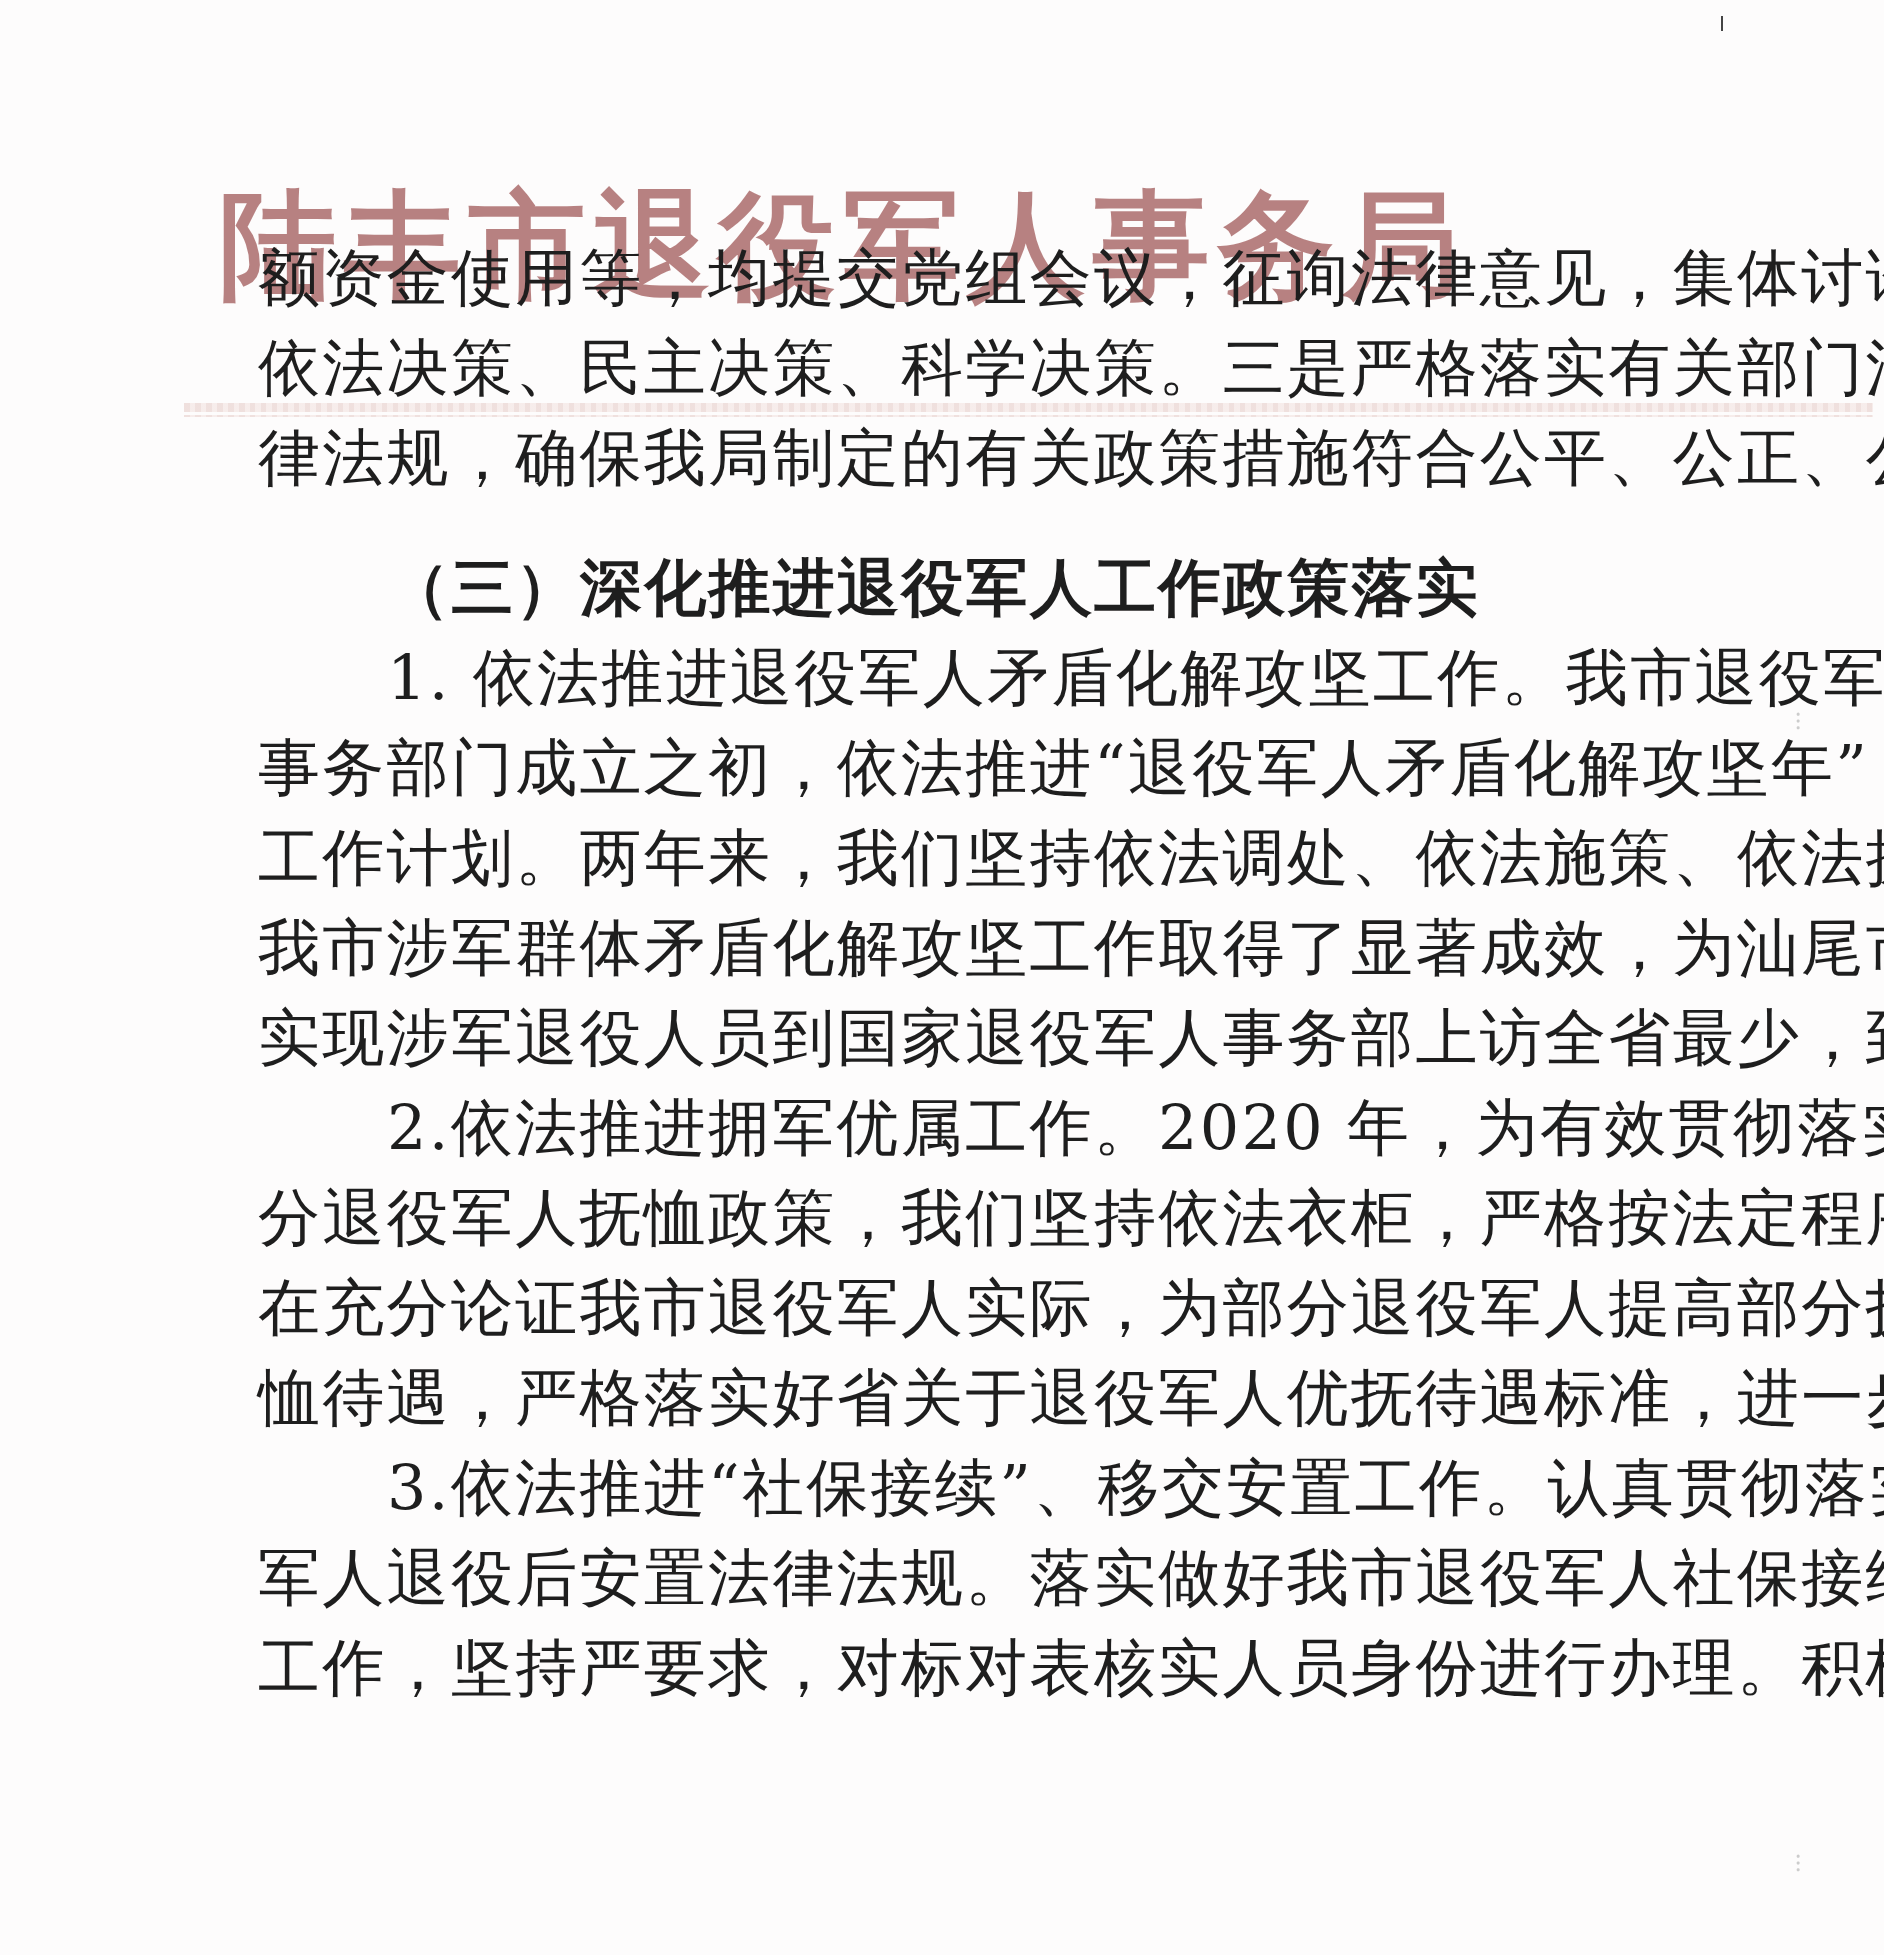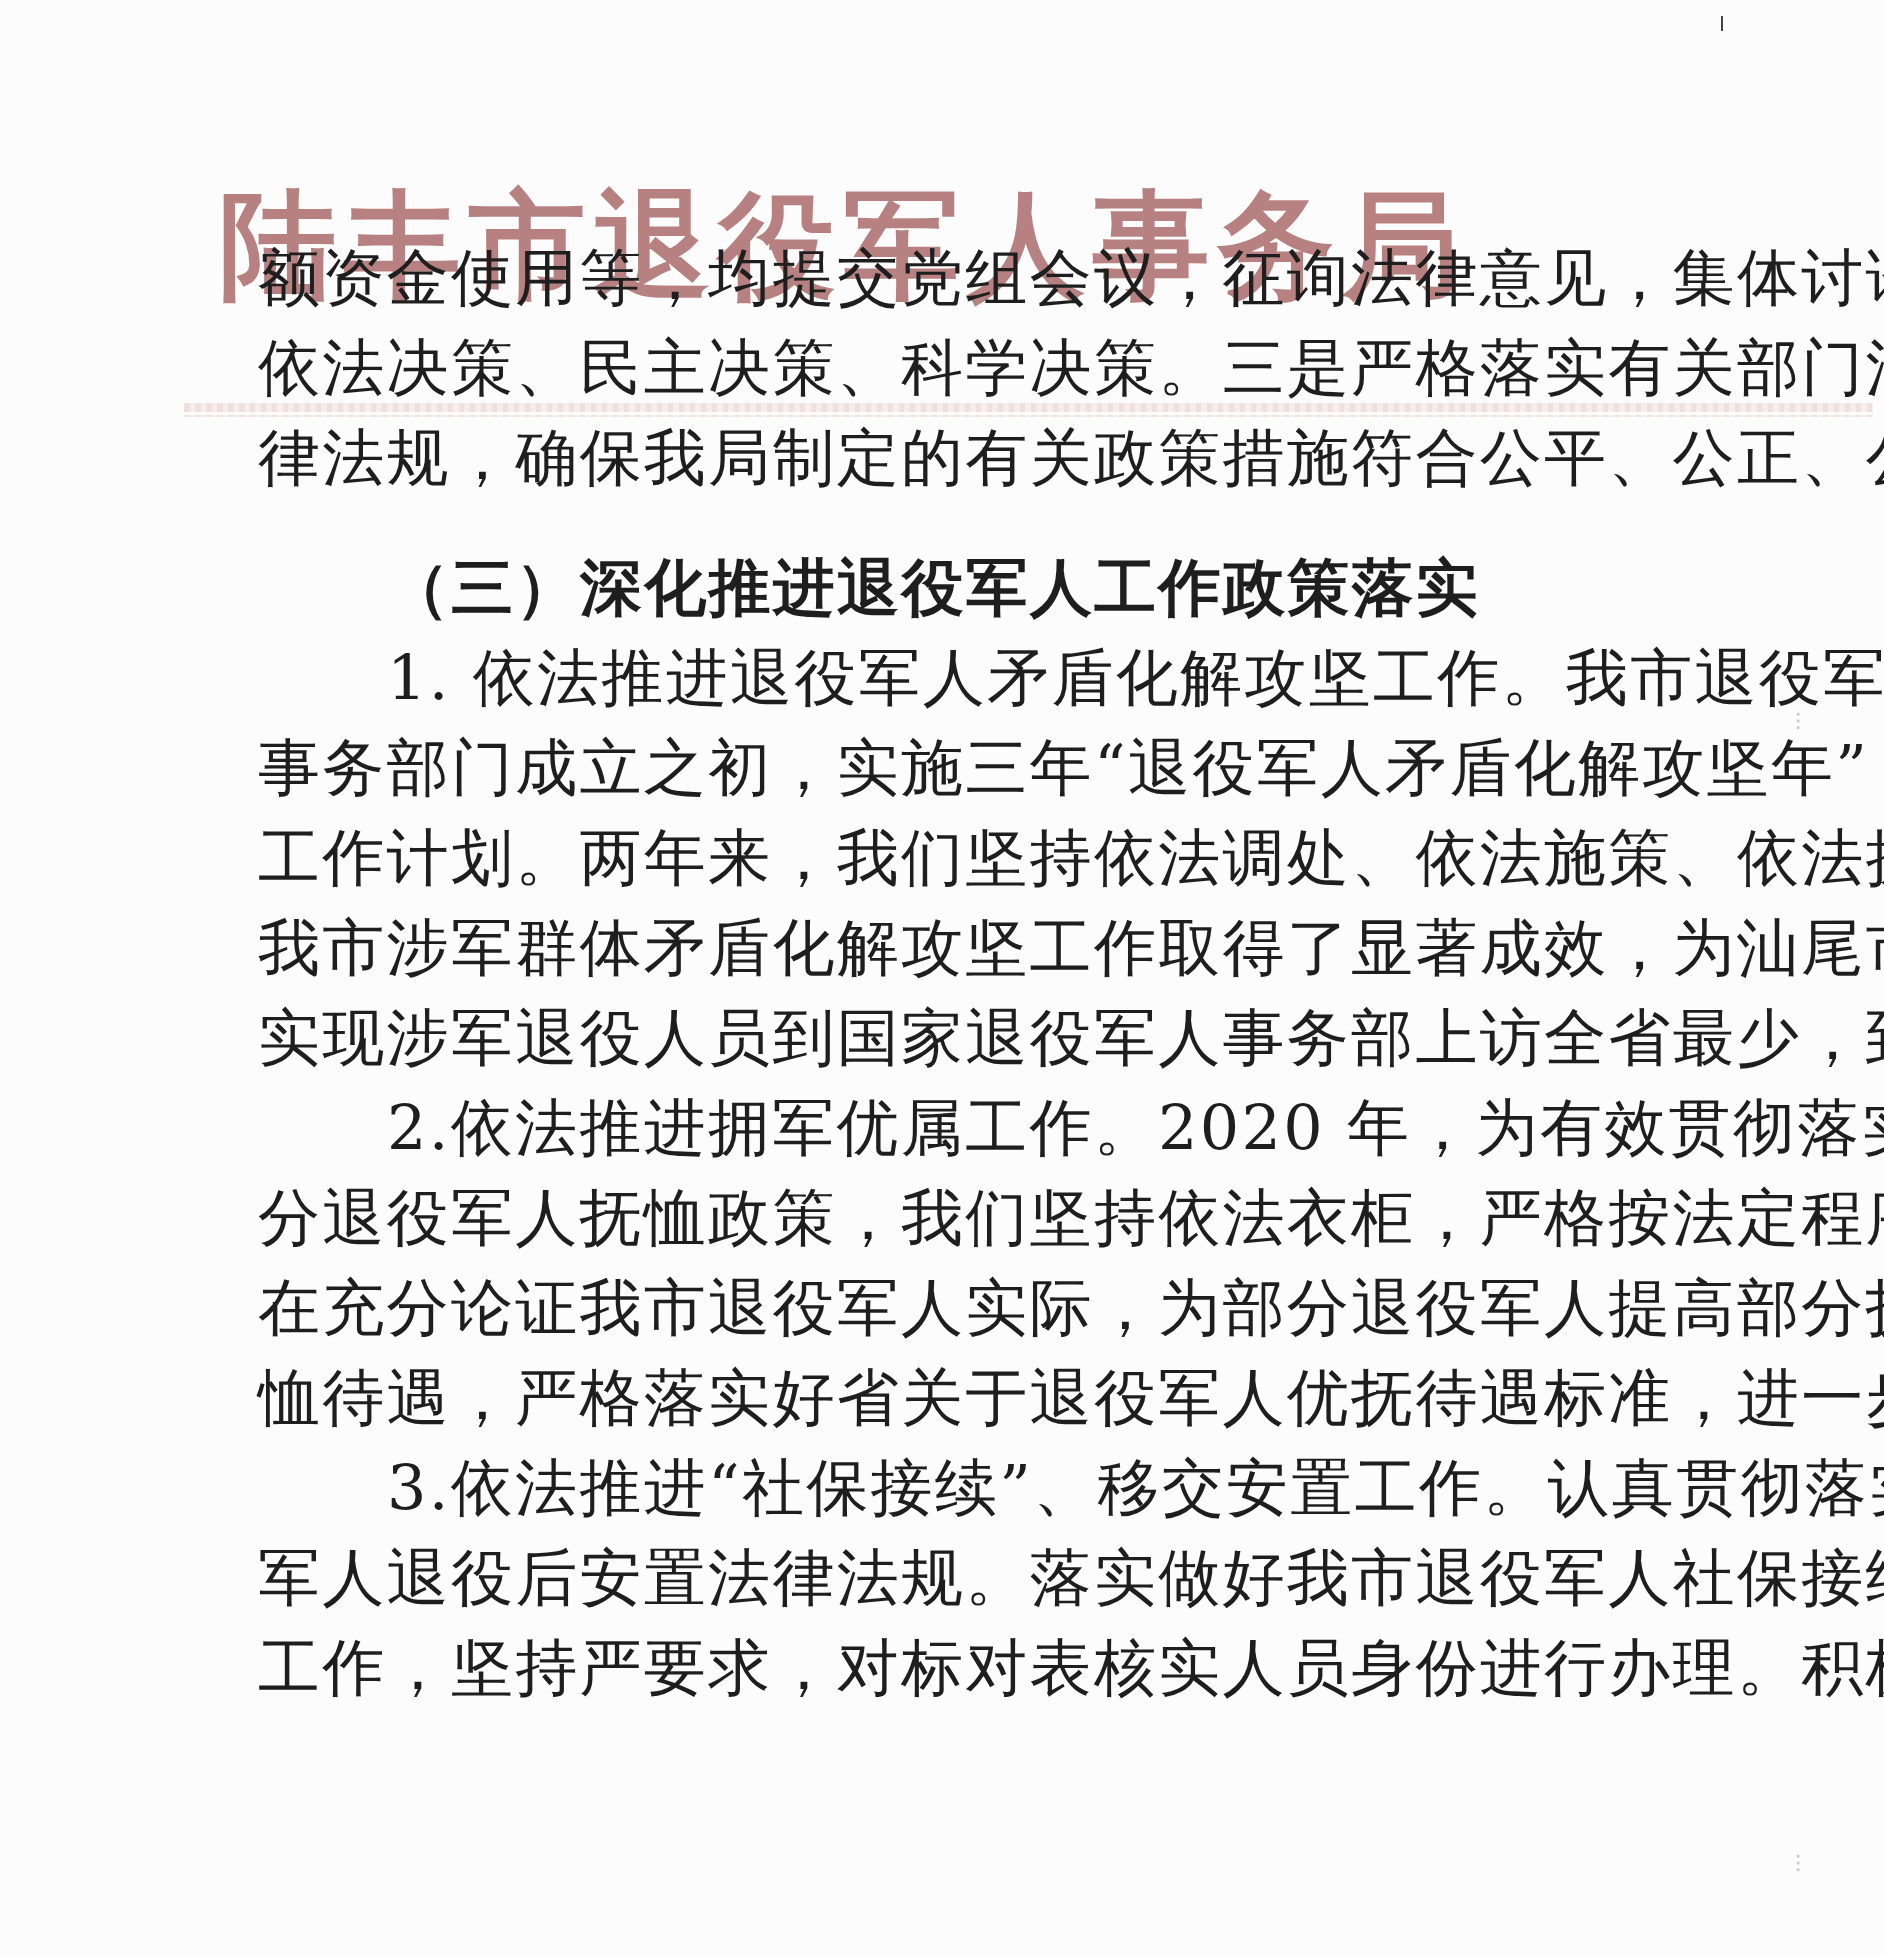--- a/index.html
+++ b/index.html
@@ -43,21 +43,21 @@
 <div class="scan-mark" style="left:1721px; top:15.6px; height:15.6px;"></div>
 <div class="edge-mark" style="left:1795px; top:704px;">⁝</div>
 <div class="edge-mark" style="left:1795px; top:1846px;">⁝</div>
 
 <div class="content">
   <div class="line">额资金使用等，均提交党组会议，征询法律意见，集体讨论、</div>
   <div class="line">依法决策、民主决策、科学决策。三是严格落实有关部门法</div>
   <div class="line">律法规，确保我局制定的有关政策措施符合公平、公正、公</div>
   <div class="line last indent heading" style="padding-left:129px;">（三）深化推进退役军人工作政策落实</div>
   <div class="line indent">1. 依法推进退役军人矛盾化解攻坚工作。我市退役军人</div>
-  <div class="line">事务部门成立之初，实施三年“退役军人矛盾化解攻坚年”</div>
+  <div class="line">事务部门成立之初，依法推进“退役军人矛盾化解攻坚年”</div>
   <div class="line">工作计划。两年来，我们坚持依法调处、依法施策、依法执</div>
   <div class="line">我市涉军群体矛盾化解攻坚工作取得了显著成效，为汕尾市</div>
   <div class="line">实现涉军退役人员到国家退役军人事务部上访全省最少，到</div>
   <div class="line indent">2.依法推进拥军优属工作。2020 年，为有效贯彻落实部</div>
   <div class="line">分退役军人抚恤政策，我们坚持依法衣柜，严格按法定程序，</div>
   <div class="line">在充分论证我市退役军人实际，为部分退役军人提高部分抚</div>
   <div class="line">恤待遇，严格落实好省关于退役军人优抚待遇标准，进一步</div>
   <div class="line indent">3.依法推进“社保接续”、移交安置工作。认真贯彻落实</div>
   <div class="line">军人退役后安置法律法规。落实做好我市退役军人社保接续</div>
   <div class="line">工作，坚持严要求，对标对表核实人员身份进行办理。积极</div>

